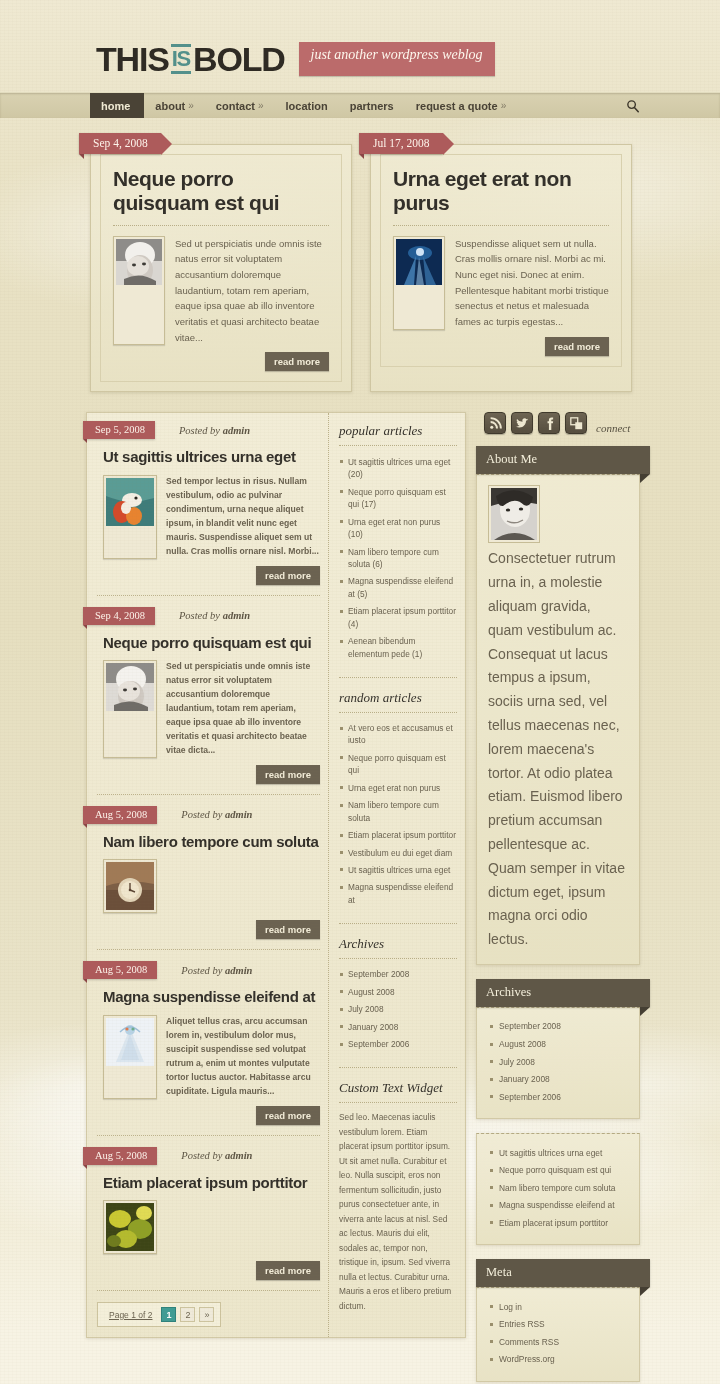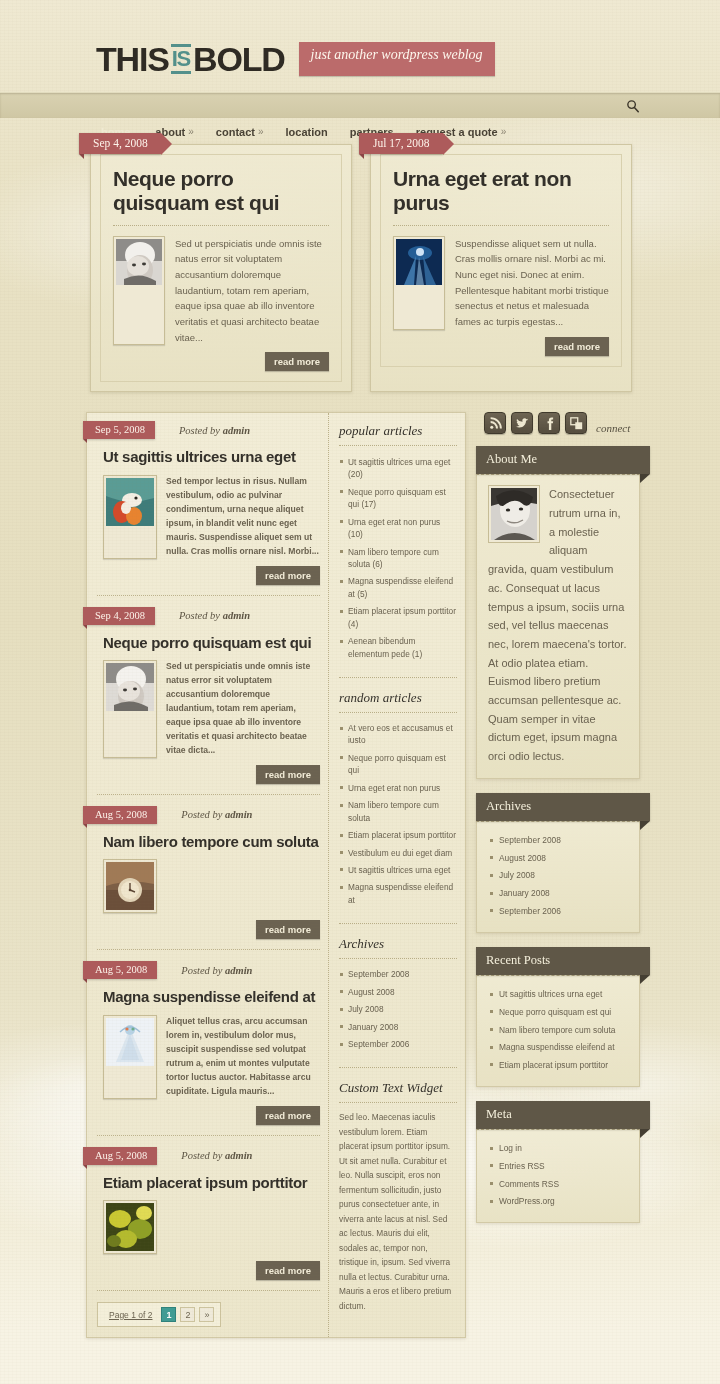--- a/index.html
+++ b/index.html
@@ -61,24 +61,23 @@
   
   .navbar {
     position: relative; width: 720px; height: 26px;
     background: linear-gradient(180deg,#d9d2b2,#cfc7a4);
     border-top: 1px solid #e2dcbf;
     box-shadow: 0 1px 2px rgba(90,78,50,.25) inset;
     display: flex; align-items: stretch;
   }
   .nav-inner { margin-left: 90px; display: flex; align-items: stretch; }
   .nav-item {
-    display: flex; padding: 0 11px;
+    display: flex; align-items: center; padding: 0 11px;
     font-size: 11px; font-weight: bold; color: #4a4336; cursor: pointer;
     white-space: nowrap;
-    margin-top: 33px;
   }
   .nav-item.active { background: #4a4336; color: #f0ead3; }
   .nav-item .car { font-weight: normal; font-size: 10px; opacity: .6; margin-left: 3px; }
   .search-icon {
     position: absolute; right: 80px; top: 50%; transform: translateY(-50%);
     width: 14px; height: 14px; cursor: pointer;
   }
 
   
   .featured-row {
@@ -221,21 +220,21 @@
   }
   .sw-head::after {
     content: ""; position: absolute; right: 0; bottom: -9px;
     border-top: 9px solid #453f33; border-right: 10px solid transparent;
   }
   .sw-body {
     background: linear-gradient(180deg, rgba(240,235,211,.92), rgba(231,225,194,.92));
     border: 1px solid #d2c9a6; border-top: 1px dashed #b4a983;
     padding: 10px 11px 12px; box-shadow: 0 1px 3px rgba(100,88,56,.16);
   }
-  .about-body { display: block; font-size: 11px; line-height: 1.7; color: #6a6250; }
+  .about-body { display: block; font-size: 14px; line-height: 1.7; color: #6a6250; }
   .about-body .ava {
     float: left; margin: 0 9px 4px 0; border: 1px solid #c6bc96;
     padding: 2px; background: #efe9d4;
   }
   .about-body .ava .img { width: 46px; height: 52px; display: block; }
   .sw-body .wlist li { font-size: 8.4px; padding-left: 11px; }
   .sw-body .wlist li::before { left: 2px; top: 7px; }
 </style>
 </head>
 <body>
@@ -583,21 +582,20 @@
             <li>September 2008</li>
             <li>August 2008</li>
             <li>July 2008</li>
             <li>January 2008</li>
             <li>September 2006</li>
           </ul>
         </div>
       </div>
 
       <div class="swidget">
-        <div class="sw-head">Recent Posts</div>
         <div class="sw-body">
           <ul class="wlist">
             <li>Ut sagittis ultrices urna eget</li>
             <li>Neque porro quisquam est qui</li>
             <li>Nam libero tempore cum soluta</li>
             <li>Magna suspendisse eleifend at</li>
             <li>Etiam placerat ipsum porttitor</li>
           </ul>
         </div>
       </div>

